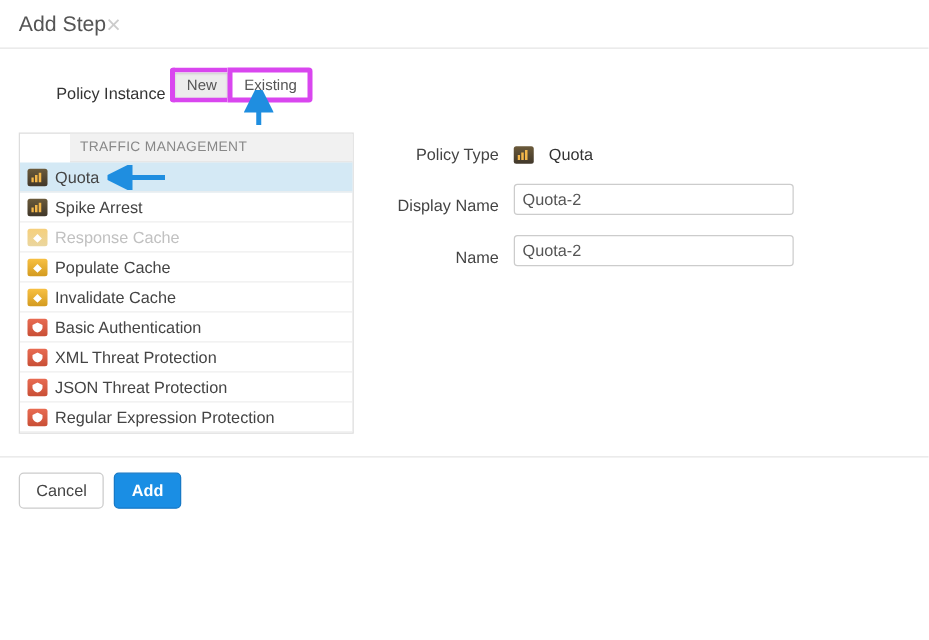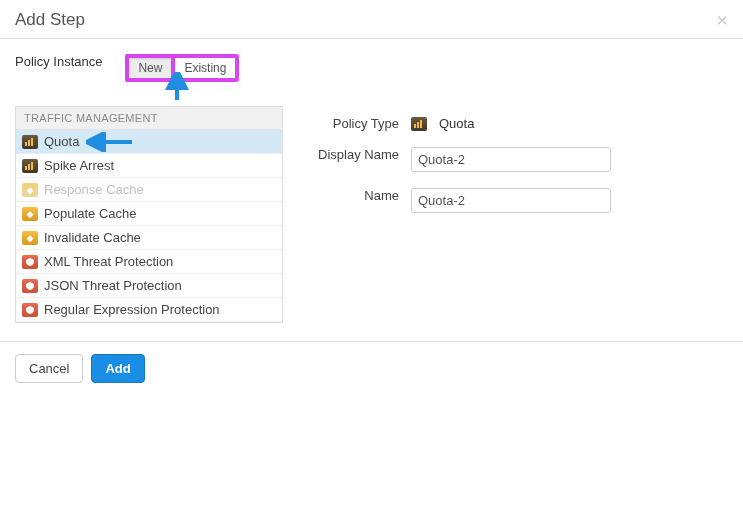--- a/index.html
+++ b/index.html
@@ -9,41 +9,42 @@
     font-size: 13px;
     color: #333;
     background: #fff;
     width: 743px;
   }
   .dialog { width: 743px; }
   .header {
     padding: 10px 15px 8px 15px;
     border-bottom: 1px solid #e5e5e5;
     display: flex;
-    justify-content: space-between;
+    justify-content: flex-start;
     align-items: center;
   }
   .header-title {
     font-size: 17px;
     font-weight: 400;
     color: #555;
   }
   .close-x {
     font-size: 20px;
     color: #ccc;
     cursor: pointer;
     line-height: 1;
   }
   .body {
     padding: 15px 15px 0 15px;
   }
   .instance-row {
     display: flex;
-    align-items: flex-start;
-    gap: 23px;
+    align-items: flex-end;
+    gap: 4px;
+    margin-left: 30px;
     position: relative;
   }
   .instance-label { font-size: 13px; color: #333; }
   .seg {
     display: inline-flex;
     border-radius: 3px;
   }
   .seg button {
     border: 4px solid #d946ef;
     background: #fff;
@@ -72,20 +73,21 @@
     background: #fff;
   }
   .cat-header {
     background: #f1f1f1;
     color: #888;
     font-size: 11px;
     letter-spacing: .3px;
     padding: 5px 8px;
     border-bottom: 1px solid #e3e3e3;
     border-top: 1px solid #e3e3e3;
+    margin-left: 40px;
   }
   .cat-header:first-child { border-top: none; }
   .policy-row {
     display: flex;
     align-items: center;
     padding: 4px 6px;
     font-size: 13px;
     color: #444;
     cursor: pointer;
     border-bottom: 1px solid #eee;
@@ -116,42 +118,42 @@
     left: 70px;
     top: 2px;
     pointer-events: none;
   }
   .rightcol {
     flex: 1;
     padding-top: 10px;
   }
   .form-row {
     display: flex;
-    align-items: flex-start;
+    align-items: flex-end;
     margin-bottom: 16px;
   }
   .form-label {
     width: 100px;
     text-align: right;
     font-size: 13px;
     color: #444;
     margin-right: 12px;
   }
   .form-val {
     display: flex;
     align-items: center;
     gap: 6px;
     font-size: 13px;
   }
   .txt {
     border: 1px solid #ccc;
     border-radius: 3px;
     padding: 4px 6px;
     font-size: 13px;
-    width: 200px;
+    width: 224px;
     color: #555;
   }
   .footer {
     border-top: 1px solid #e5e5e5;
     padding: 12px 15px;
     margin-top: 18px;
     display: flex;
     justify-content: flex-start;
     gap: 8px;
     background: #fff;
@@ -254,20 +256,28 @@
               </svg>
             </span>
             <span>Invalidate Cache</span>
           </div>
           <div class="policy-row">
             <span class="picon red">
               <svg width="10" height="10">
                 <path d="M5 1 L9 3 V5 C9 8 5 9 5 9 C5 9 1 8 1 5 V3 Z" fill="#fff"></path>
               </svg>
             </span>
+            <span>Basic Authentication</span>
+          </div>
+          <div class="policy-row">
+            <span class="picon red">
+              <svg width="10" height="10">
+                <path d="M5 1 L9 3 V5 C9 8 5 9 5 9 C5 9 1 8 1 5 V3 Z" fill="#fff"></path>
+              </svg>
+            </span>
             <span>XML Threat Protection</span>
           </div>
           <div class="policy-row">
             <span class="picon red">
               <svg width="10" height="10">
                 <path d="M5 1 L9 3 V5 C9 8 5 9 5 9 C5 9 1 8 1 5 V3 Z" fill="#fff"></path>
               </svg>
             </span>
             <span>JSON Threat Protection</span>
           </div>

